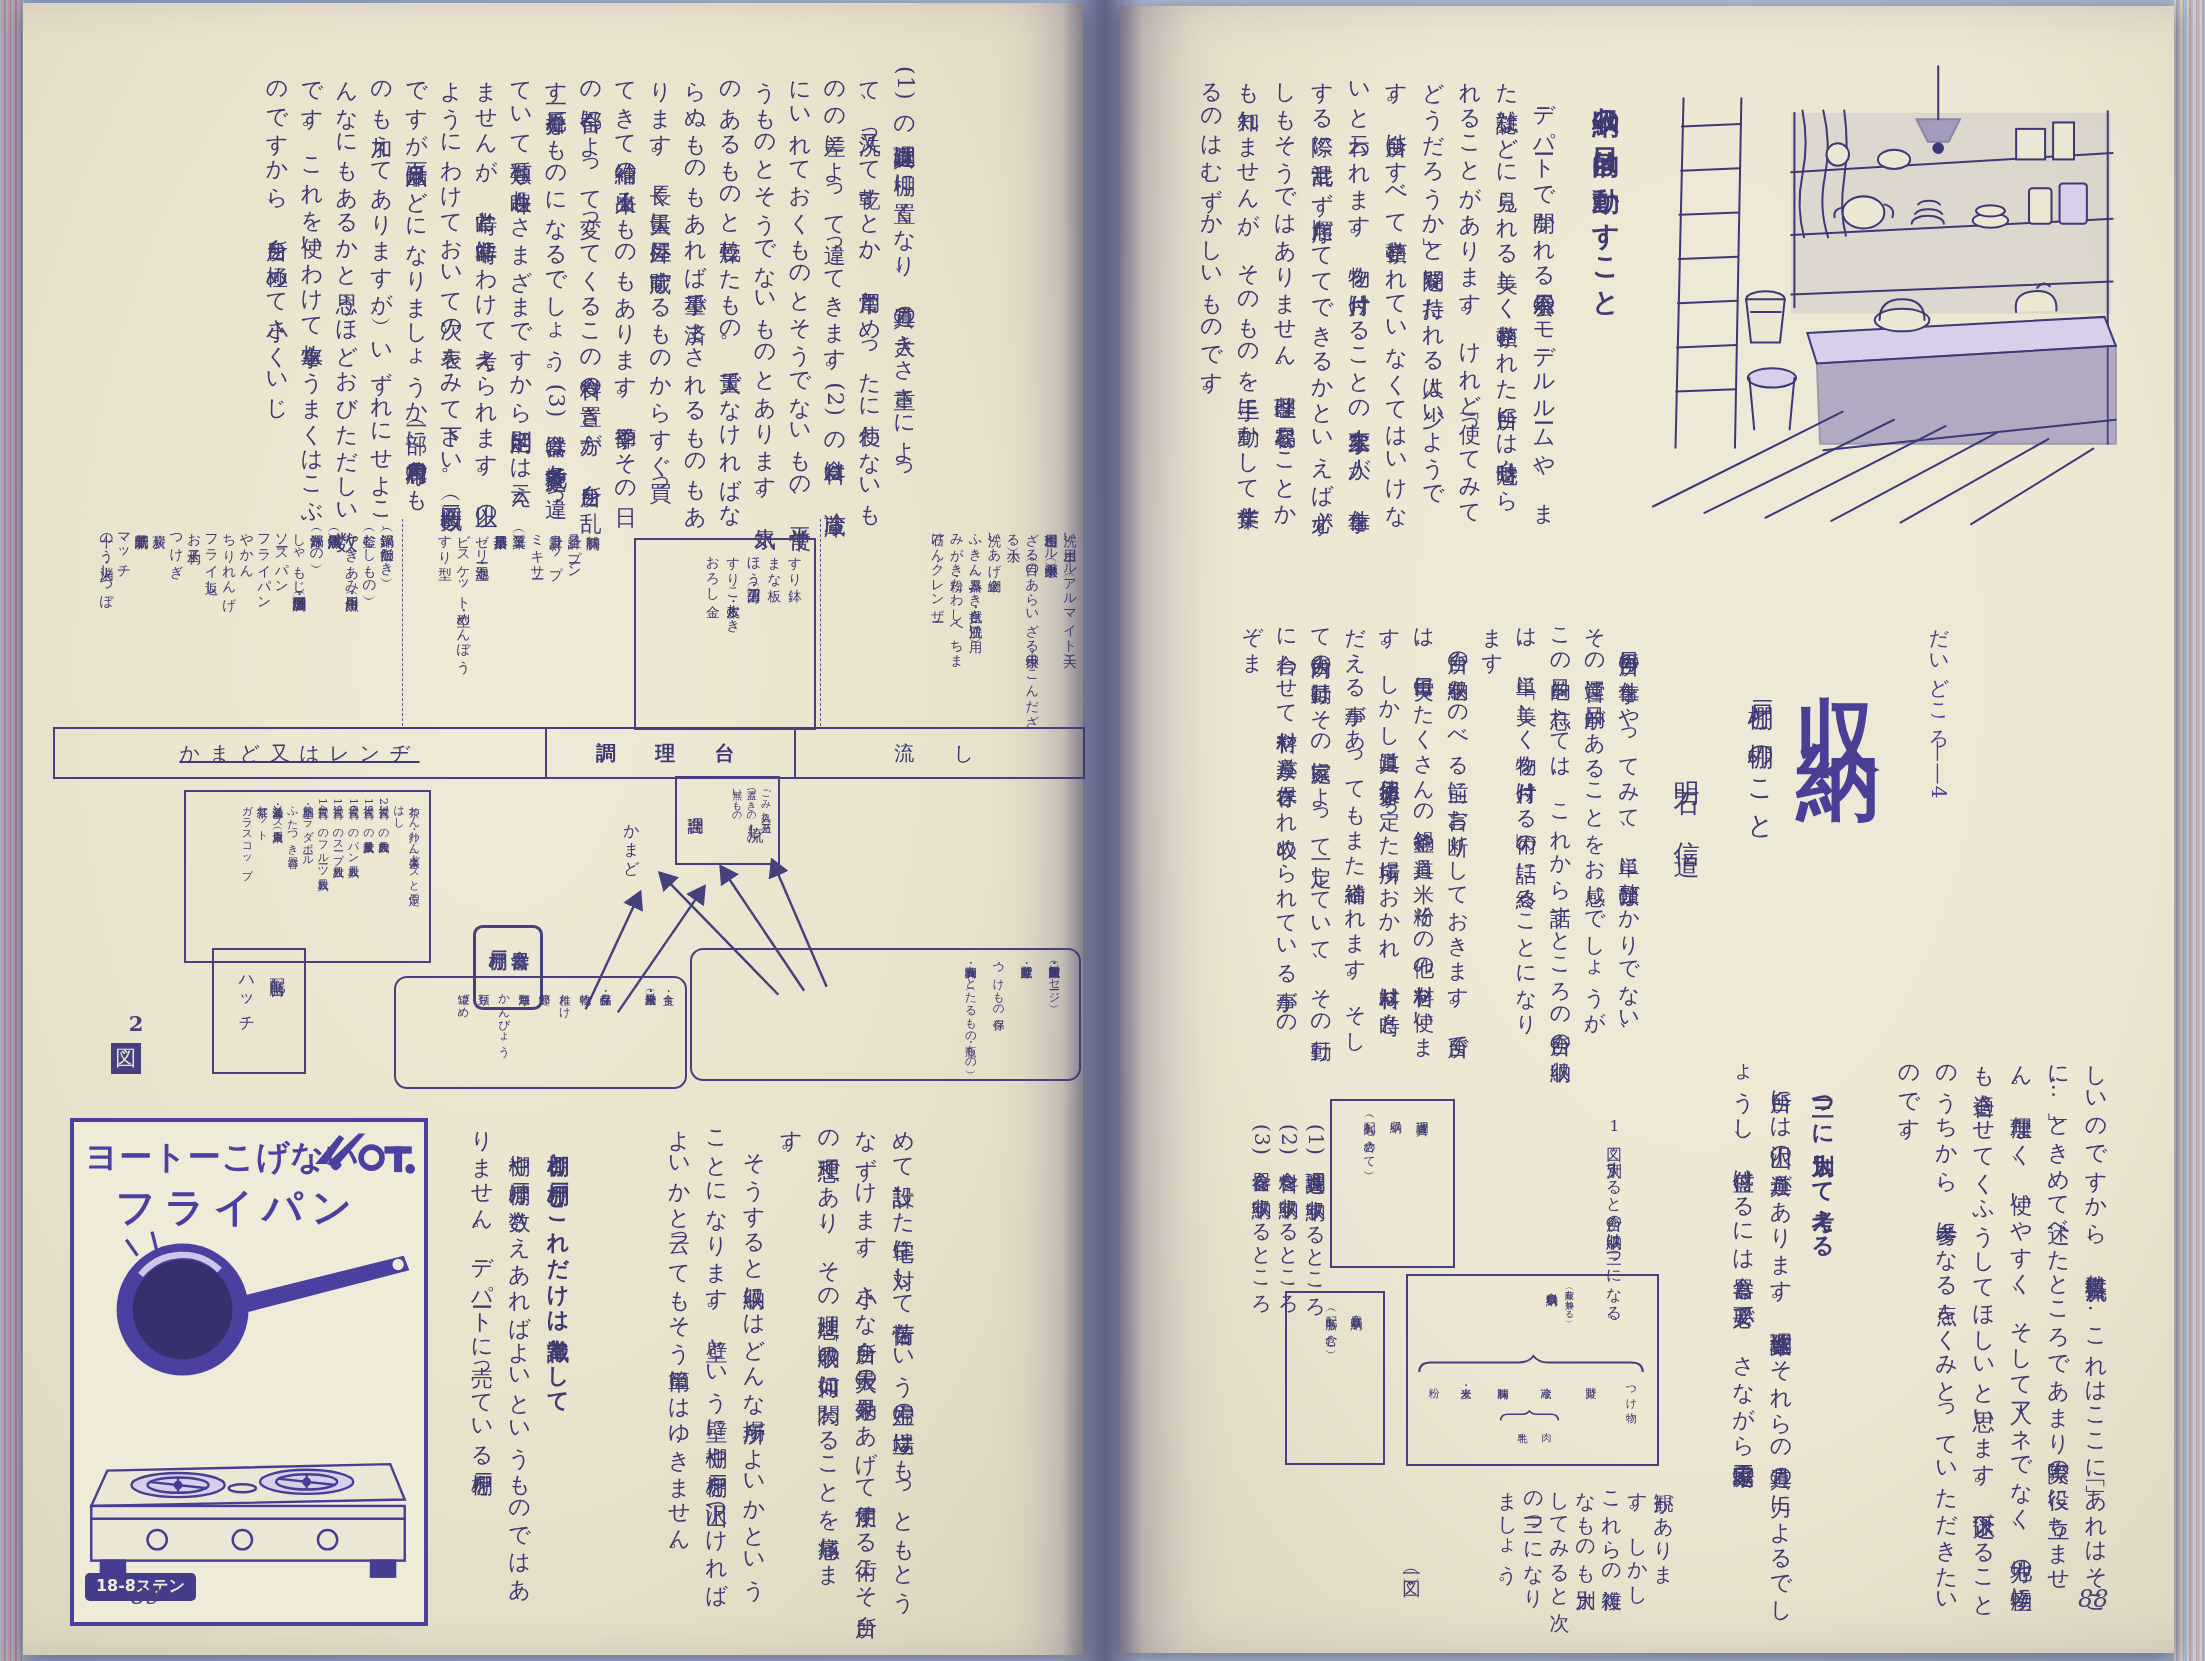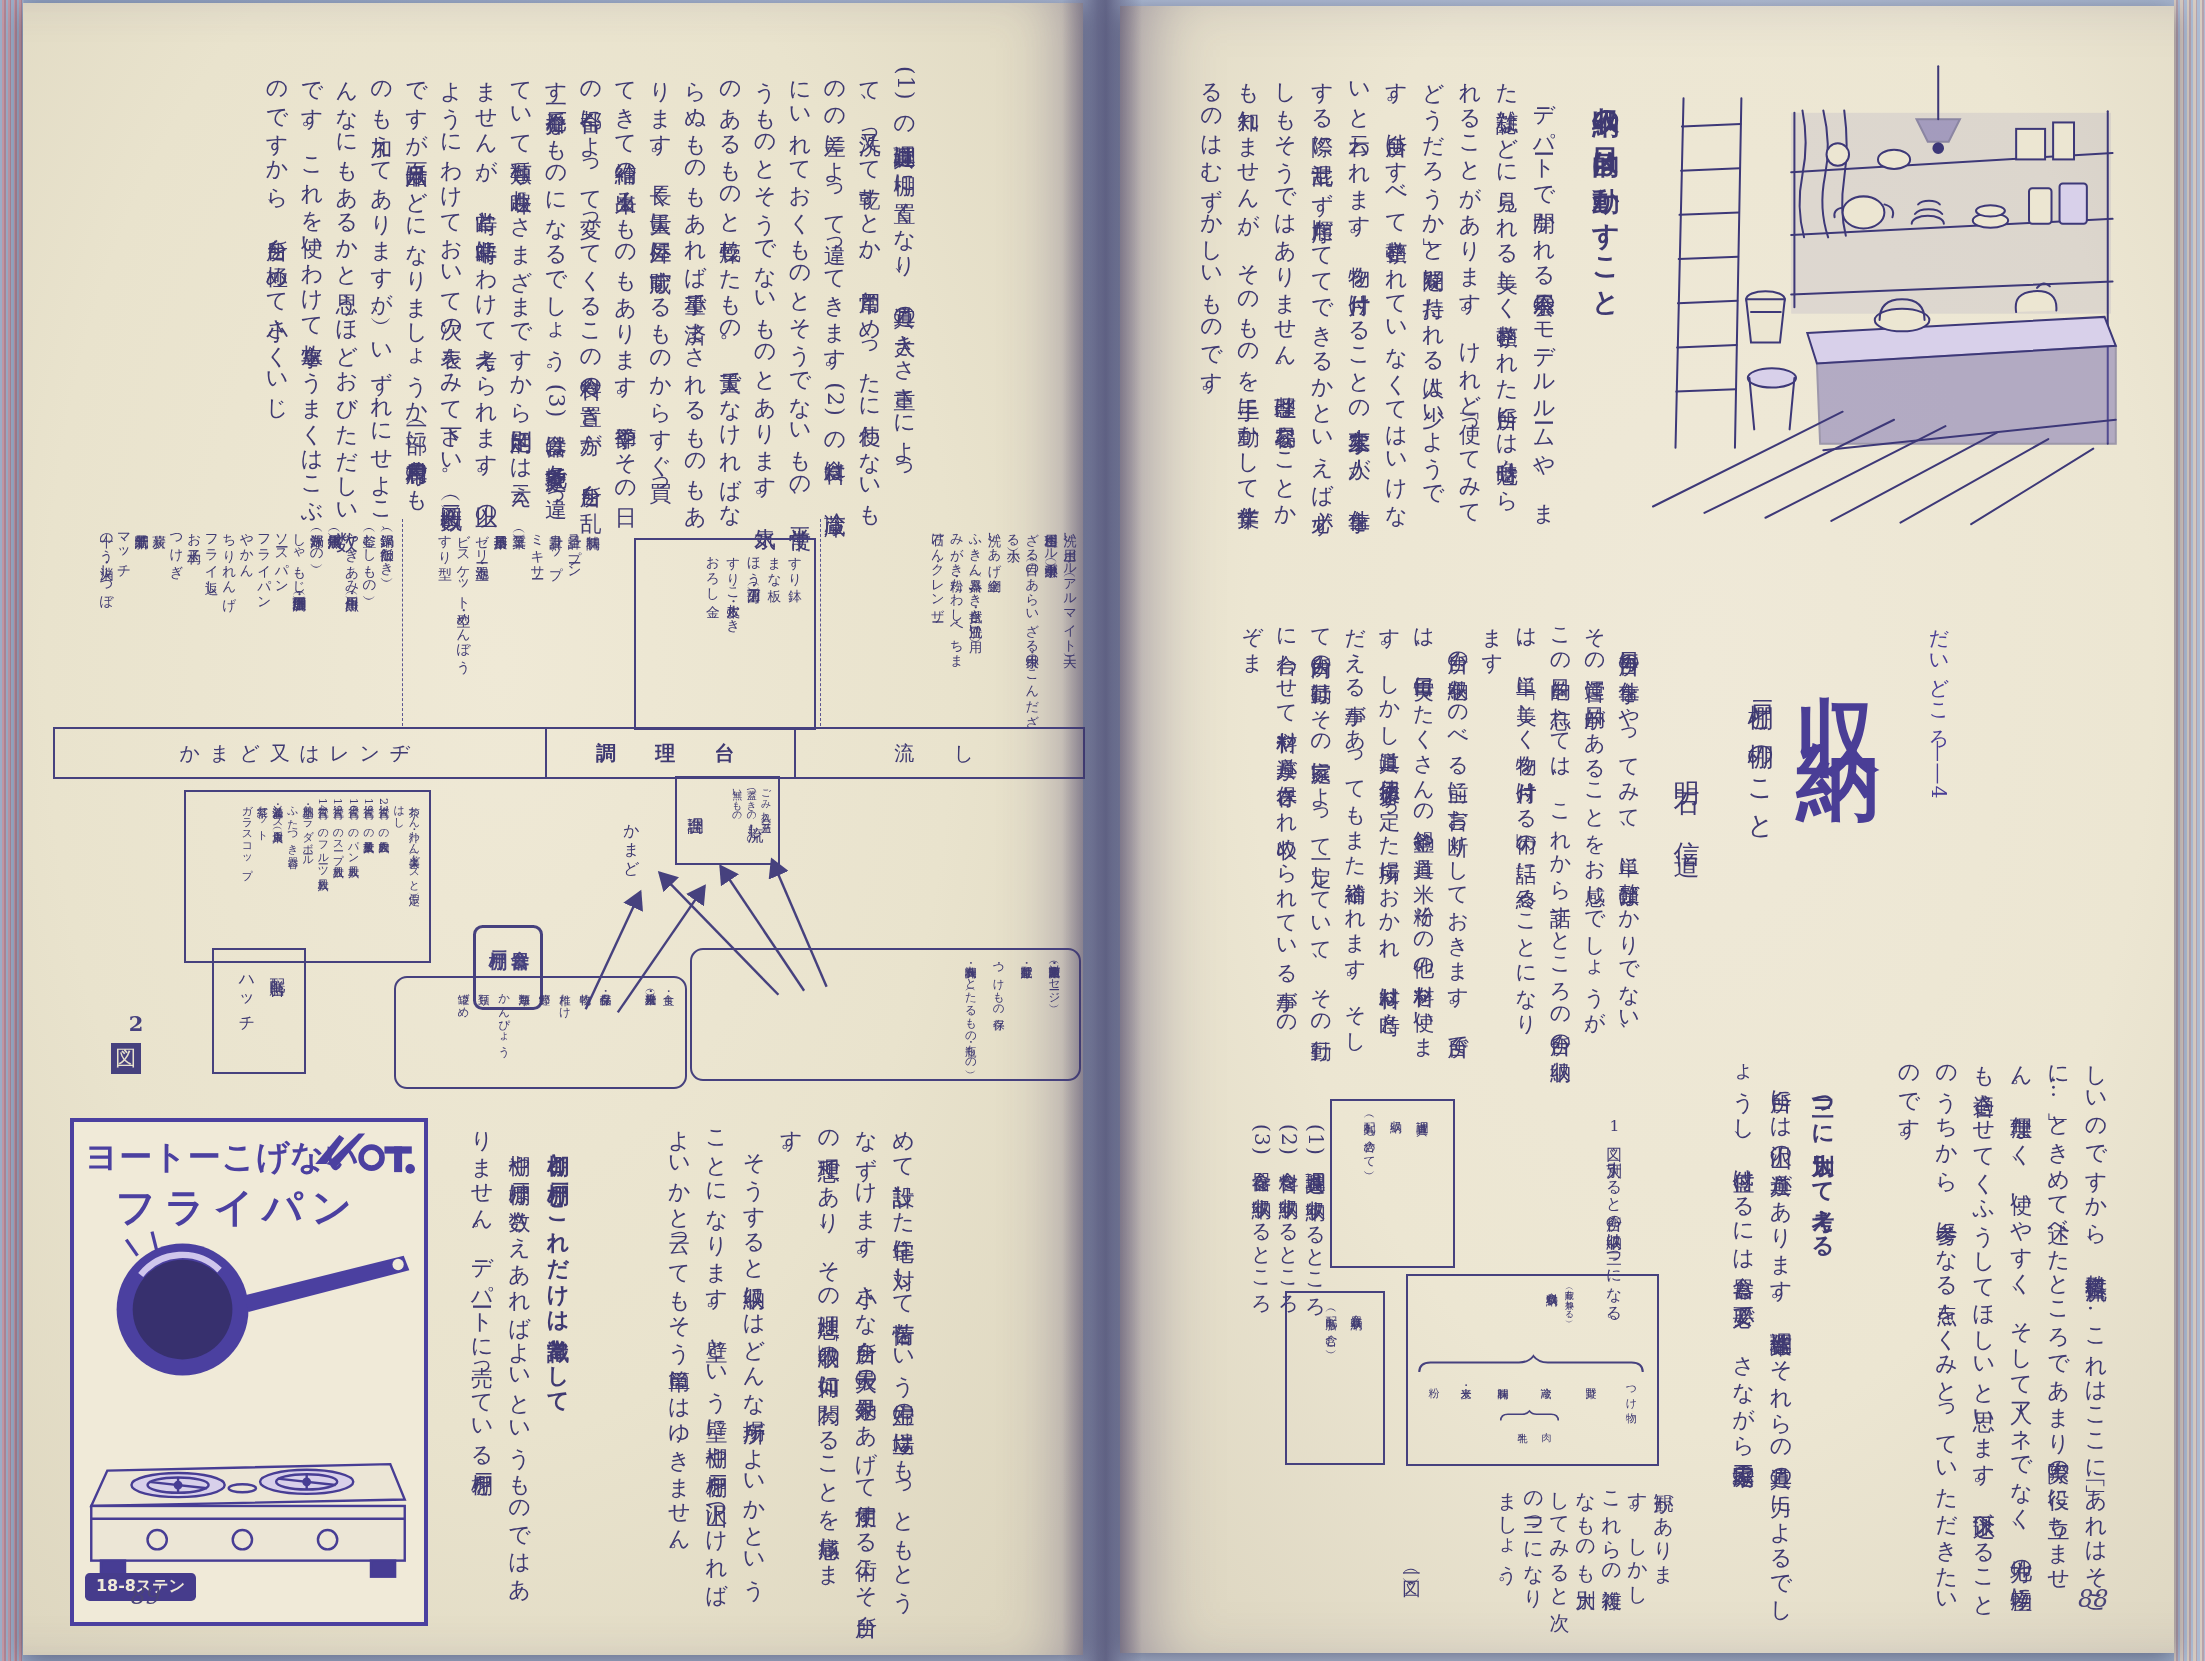--- a/index.html
+++ b/index.html
@@ -80,21 +80,21 @@
       <div class="dash-v" style="left:797px;top:1.6px;height:207px;"></div>
       <div class="vtext" style="left:805px;top:6.4px;width:251px;height:202px;font-size:13.3px;line-height:1.42;letter-spacing:0;">洗い用ボール（アルマイト）大二
 料理用ボール（瀬戸引）大中小
 ざる（目のあらいざる大小・目のこんだざる大小）
 洗いあげ金網
 ふきん（器具ふき・台拭き・皿洗い用）
 みがき粉・たわし・へちま
 石けん・クレンザー</div>
 
       <div class="box" style="left:30px;top:210px;width:1028px;height:48px;display:flex;">
-        <div class="bar-label" style="width:490px;border-right:2.4px solid var(--ink2);">かまど又はレンヂ</div>
+        <div class="bar-label" style="width:490px;border-right:2.4px solid var(--ink2);text-decoration:underline;">かまど又はレンヂ</div>
         <div class="bar-label" style="width:247px;border-right:2.4px solid var(--ink2);font-weight:bold;">調　理　台</div>
         <div class="bar-label" style="flex:1;">流　し</div>
       </div>
 
       <div class="box" style="left:652px;top:259px;width:101px;height:85px;">
         <div class="vtext" style="right:4.8px;top:4px;width:90px;height:77px;font-size:10px;line-height:1.45;letter-spacing:0;">ごみ入れ（一乃至三）
 蓋つきのもの
 無いもの</div>
       </div>
 

